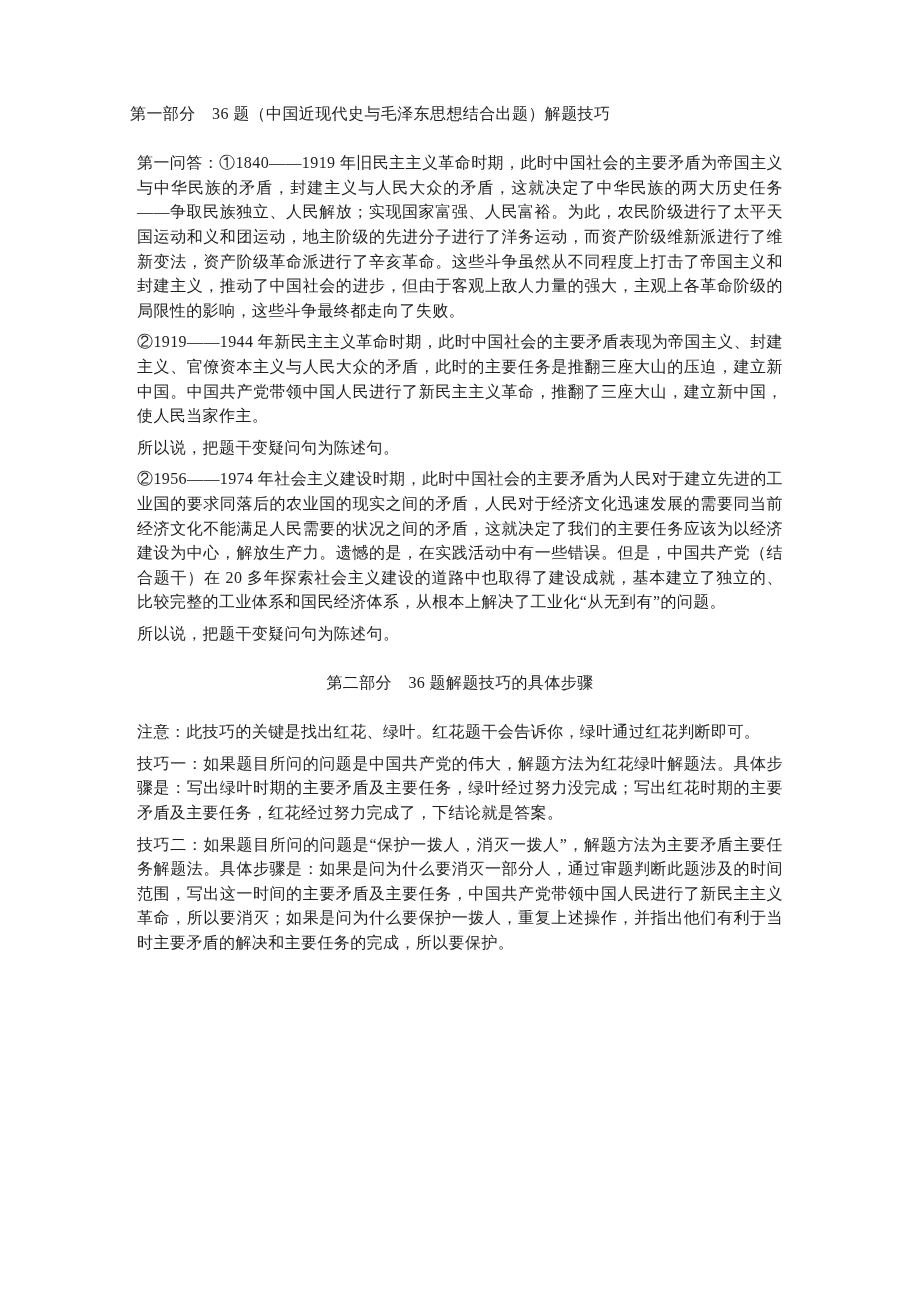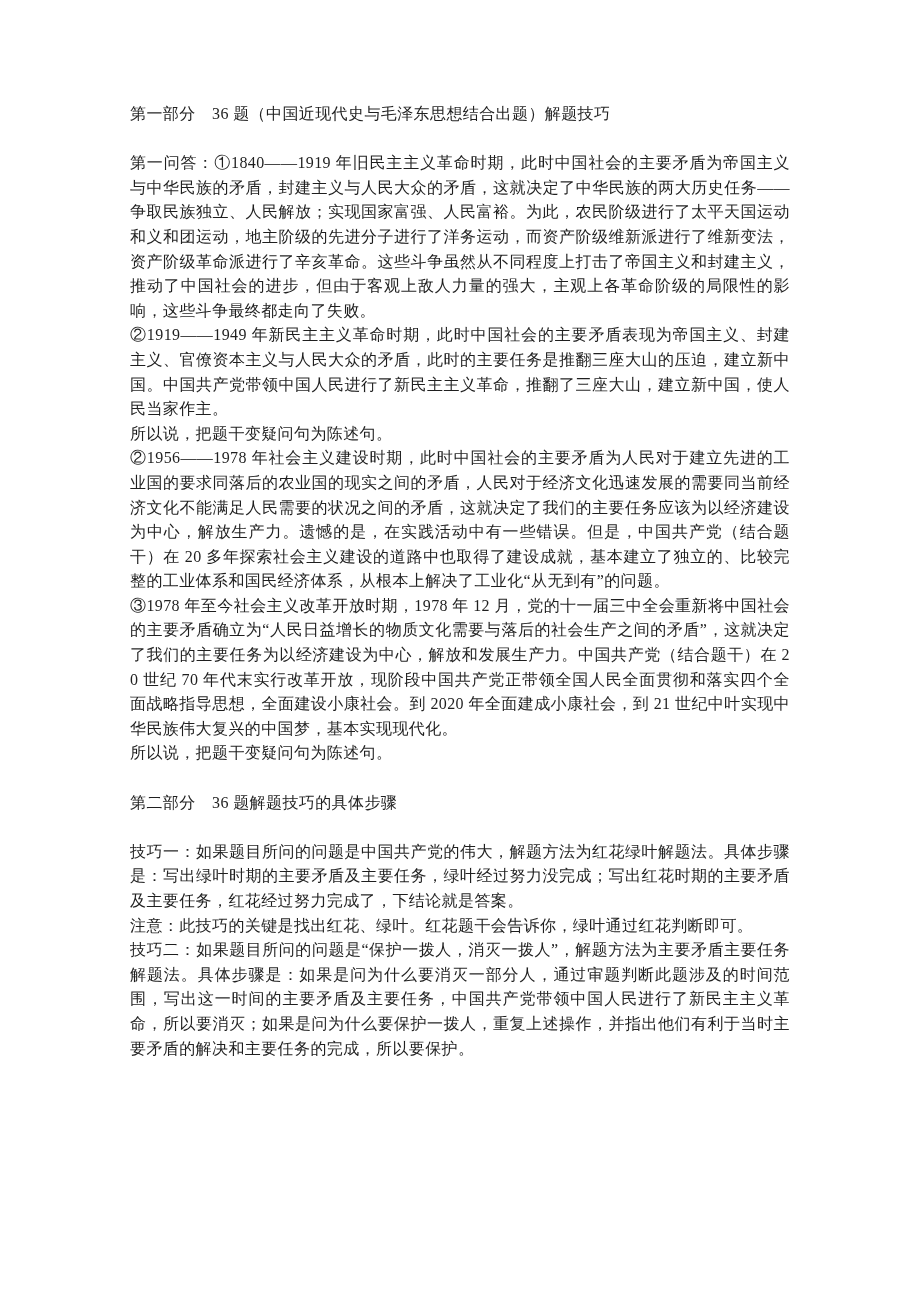--- a/index.html
+++ b/index.html
@@ -24,44 +24,44 @@
   .doc-heading {
     font-size: 16px;
     line-height: 24.6px;
     font-weight: normal;
     margin: 0 0 24.6px 0;
     letter-spacing: 0.4px;
     white-space: pre-wrap;
   }
   .doc-heading.mid {
     margin: 24.6px 0 24.6px 0;
+    text-align: center;
   }
   .para {
     font-size: 16px;
     line-height: 24.6px;
-    margin: 0;
+    margin: 7px;
     text-align: justify;
     letter-spacing: 0.4px;
     white-space: pre-wrap;
     word-break: break-all;
   }
 </style>
 </head>
 <body>
 
 <div class="page">
 
   <p class="doc-heading">第一部分　36 题（中国近现代史与毛泽东思想结合出题）解题技巧</p>
 
   <p class="para">第一问答：①1840——1919 年旧民主主义革命时期，此时中国社会的主要矛盾为帝国主义与中华民族的矛盾，封建主义与人民大众的矛盾，这就决定了中华民族的两大历史任务——争取民族独立、人民解放；实现国家富强、人民富裕。为此，农民阶级进行了太平天国运动和义和团运动，地主阶级的先进分子进行了洋务运动，而资产阶级维新派进行了维新变法，资产阶级革命派进行了辛亥革命。这些斗争虽然从不同程度上打击了帝国主义和封建主义，推动了中国社会的进步，但由于客观上敌人力量的强大，主观上各革命阶级的局限性的影响，这些斗争最终都走向了失败。</p>
-  <p class="para">②1919——1949 年新民主主义革命时期，此时中国社会的主要矛盾表现为帝国主义、封建主义、官僚资本主义与人民大众的矛盾，此时的主要任务是推翻三座大山的压迫，建立新中国。中国共产党带领中国人民进行了新民主主义革命，推翻了三座大山，建立新中国，使人民当家作主。</p>
+  <p class="para">②1919——1944 年新民主主义革命时期，此时中国社会的主要矛盾表现为帝国主义、封建主义、官僚资本主义与人民大众的矛盾，此时的主要任务是推翻三座大山的压迫，建立新中国。中国共产党带领中国人民进行了新民主主义革命，推翻了三座大山，建立新中国，使人民当家作主。</p>
   <p class="para">所以说，把题干变疑问句为陈述句。</p>
-  <p class="para">②1956——1978 年社会主义建设时期，此时中国社会的主要矛盾为人民对于建立先进的工业国的要求同落后的农业国的现实之间的矛盾，人民对于经济文化迅速发展的需要同当前经济文化不能满足人民需要的状况之间的矛盾，这就决定了我们的主要任务应该为以经济建设为中心，解放生产力。遗憾的是，在实践活动中有一些错误。但是，中国共产党（结合题干）在 20 多年探索社会主义建设的道路中也取得了建设成就，基本建立了独立的、比较完整的工业体系和国民经济体系，从根本上解决了工业化“从无到有”的问题。</p>
-  <p class="para">③1978 年至今社会主义改革开放时期，1978 年 12 月，党的十一届三中全会重新将中国社会的主要矛盾确立为“人民日益增长的物质文化需要与落后的社会生产之间的矛盾”，这就决定了我们的主要任务为以经济建设为中心，解放和发展生产力。中国共产党（结合题干）在 20 世纪 70 年代末实行改革开放，现阶段中国共产党正带领全国人民全面贯彻和落实四个全面战略指导思想，全面建设小康社会。到 2020 年全面建成小康社会，到 21 世纪中叶实现中华民族伟大复兴的中国梦，基本实现现代化。</p>
+  <p class="para">②1956——1974 年社会主义建设时期，此时中国社会的主要矛盾为人民对于建立先进的工业国的要求同落后的农业国的现实之间的矛盾，人民对于经济文化迅速发展的需要同当前经济文化不能满足人民需要的状况之间的矛盾，这就决定了我们的主要任务应该为以经济建设为中心，解放生产力。遗憾的是，在实践活动中有一些错误。但是，中国共产党（结合题干）在 20 多年探索社会主义建设的道路中也取得了建设成就，基本建立了独立的、比较完整的工业体系和国民经济体系，从根本上解决了工业化“从无到有”的问题。</p>
   <p class="para">所以说，把题干变疑问句为陈述句。</p>
 
   <p class="doc-heading mid">第二部分　36 题解题技巧的具体步骤</p>
 
+  <p class="para">注意：此技巧的关键是找出红花、绿叶。红花题干会告诉你，绿叶通过红花判断即可。</p>
   <p class="para">技巧一：如果题目所问的问题是中国共产党的伟大，解题方法为红花绿叶解题法。具体步骤是：写出绿叶时期的主要矛盾及主要任务，绿叶经过努力没完成；写出红花时期的主要矛盾及主要任务，红花经过努力完成了，下结论就是答案。</p>
-  <p class="para">注意：此技巧的关键是找出红花、绿叶。红花题干会告诉你，绿叶通过红花判断即可。</p>
   <p class="para">技巧二：如果题目所问的问题是“保护一拨人，消灭一拨人”，解题方法为主要矛盾主要任务解题法。具体步骤是：如果是问为什么要消灭一部分人，通过审题判断此题涉及的时间范围，写出这一时间的主要矛盾及主要任务，中国共产党带领中国人民进行了新民主主义革命，所以要消灭；如果是问为什么要保护一拨人，重复上述操作，并指出他们有利于当时主要矛盾的解决和主要任务的完成，所以要保护。</p>
 
 </div>
 
 </body></html>

